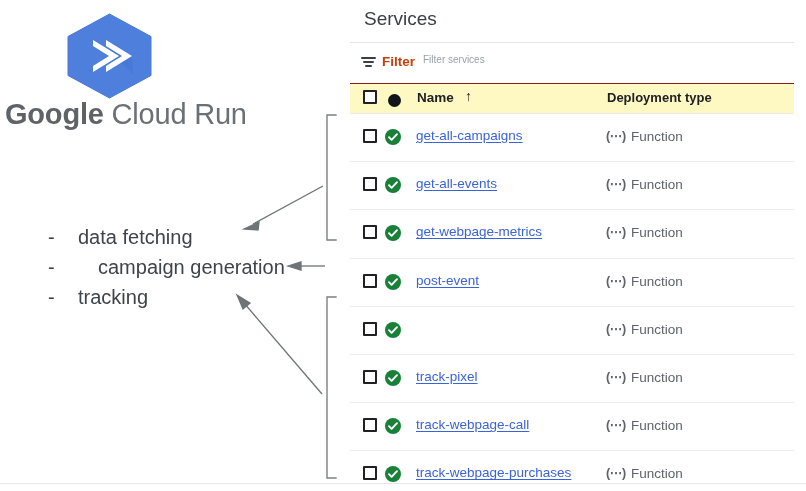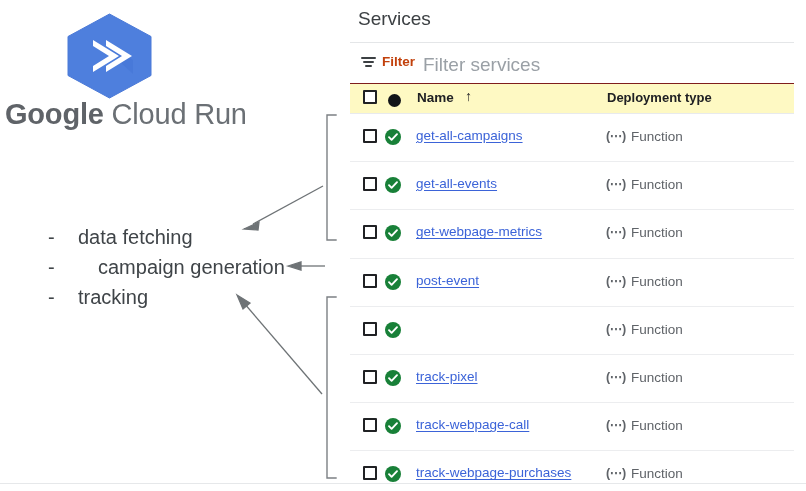--- a/index.html
+++ b/index.html
@@ -31,33 +31,33 @@
   .note-item{
     position:absolute;font-size:20px;color:#3f4448;font-weight:400;white-space:nowrap;text-align:right;
   }
   .note-dash{position:absolute;font-size:20px;color:#3f4448;}
 
   
   #services-panel{
     position:absolute;left:350px;top:0;width:456px;height:484px;background:#fff;
   }
   #services-title{
-    position:absolute;left:8px;top:8px;
+    position:absolute;left:14px;top:8px;
     font-size:19px;color:#3c4043;font-weight:400;letter-spacing:0px;
   }
   #title-divider{position:absolute;left:0px;top:42px;width:444px;height:1px;background:#e4e6e8;}
 
   #filter-bar{position:absolute;left:0px;top:43px;width:444px;height:40px;background:#fff;}
   #filter-icon{position:absolute;left:11px;top:13px;width:15px;height:12px;}
   #filter-icon i{position:absolute;left:0;background:#3c4043;height:1.6px;border-radius:1px;}
   #filter-icon i:nth-child(1){top:1px;width:15px;}
   #filter-icon i:nth-child(2){top:5px;width:11px;left:2px;}
   #filter-icon i:nth-child(3){top:9px;width:7px;left:4px;}
   #filter-label{position:absolute;left:32px;top:11px;font-size:13.5px;font-weight:bold;color:#c2410c;}
-  #filter-placeholder{position:absolute;left:73px;top:11px;font-size:19px;color:#9aa0a6;font-weight:400;}
+  #filter-placeholder{position:absolute;left:73px;top:11px;font-size:10px;color:#9aa0a6;font-weight:400;}
 
   #table{position:absolute;left:0px;top:83px;width:444px;}
   #table-head{
     position:relative;height:29px;background:#fef9c3;border-top:1px solid #7f1d1d;border-bottom:1px solid #e8eaed;
   }
   .th-check{position:absolute;left:13px;top:6px;}
   .th-status-dot{position:absolute;left:38px;top:10px;width:13px;height:13px;border-radius:50%;background:#111418;}
   .th-name{position:absolute;left:67px;top:6px;font-size:13.5px;font-weight:bold;color:#202124;}
   .th-sort{position:absolute;left:115px;top:4px;font-size:14px;font-weight:bold;color:#202124;}
   .th-deploy{position:absolute;left:257px;top:6px;font-size:13px;font-weight:bold;color:#202124;}

